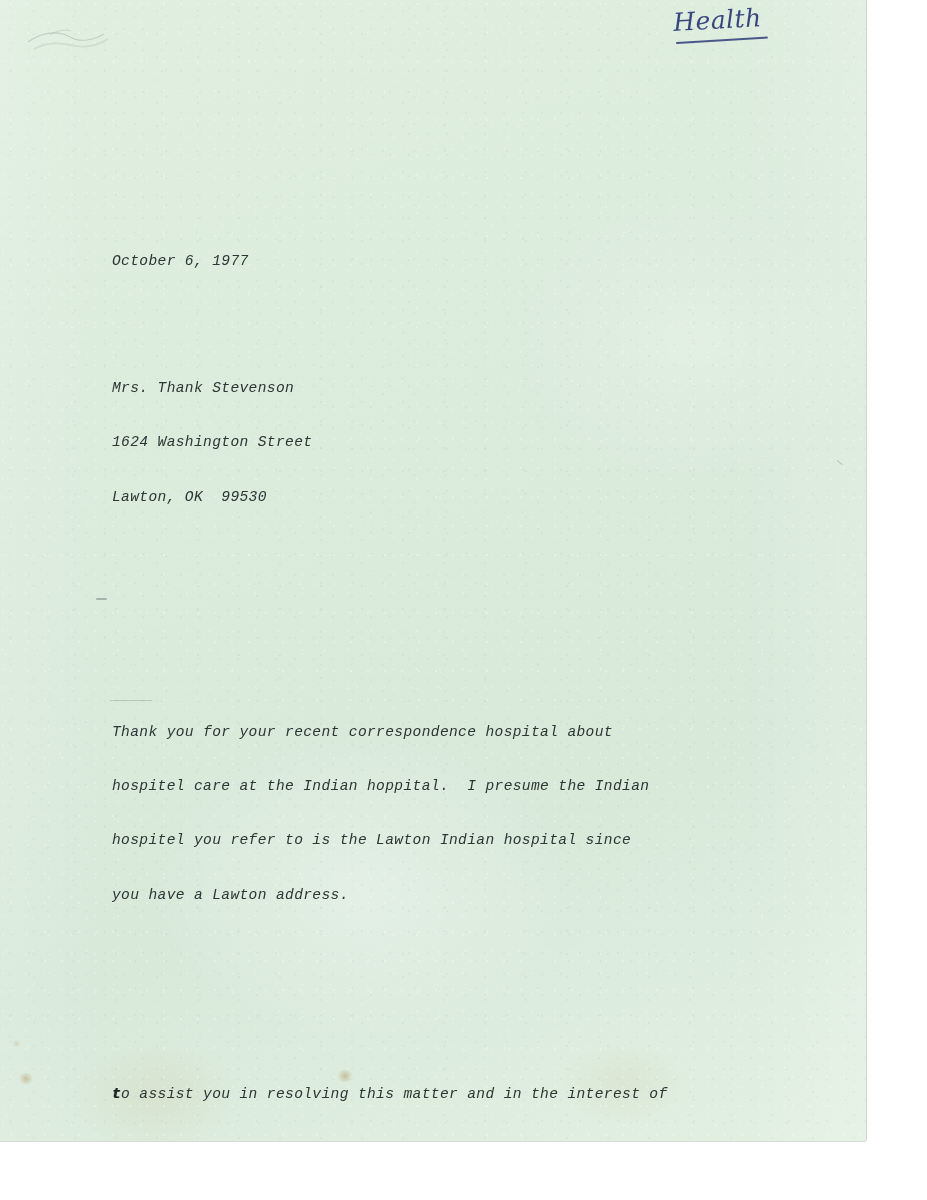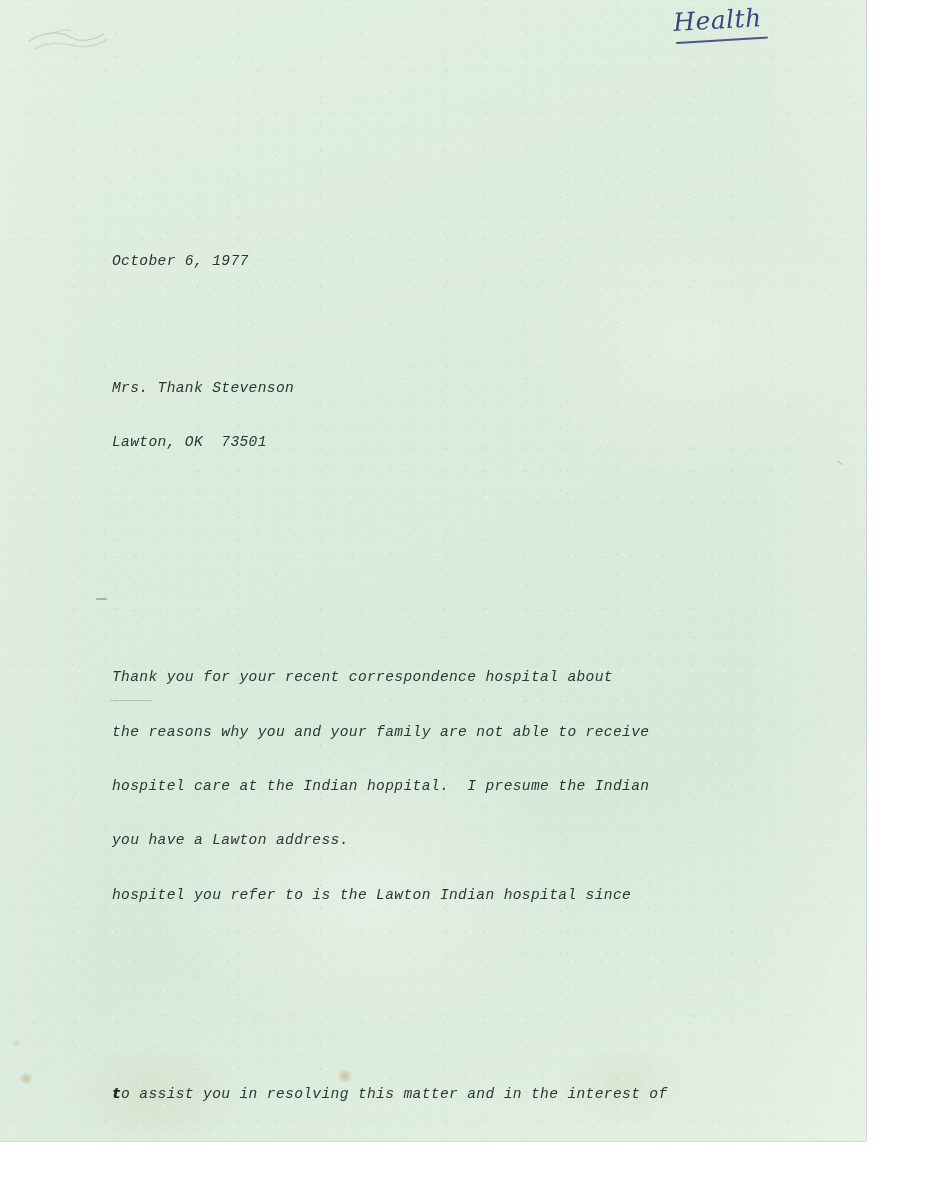--- a/index.html
+++ b/index.html
@@ -165,31 +165,31 @@
     <span class="hw-text">Health</span>
     <div class="hw-underline"></div>
   </div>
 
   <div id="letter-body">
 
     <div class="tw-line">October 6, 1977</div>
     <div class="tw-gap"></div>
 
     <div class="tw-line">Mrs. Thank Stevenson</div>
-    <div class="tw-line">Lawton, OK  73501</div>
+    <div class="tw-line">1624 Washington Street</div>
+    <div class="tw-line">Lawton, OK  99530</div>
     <div class="tw-gap"></div>
 
     <div class="tw-gap"></div>
 
     <div class="tw-block">
       <div class="tw-line">Thank you for your recent correspondence hospital about</div>
-      <div class="tw-line">the reasons why you and your family are not able to receive</div>
       <div class="tw-line">hospitel care at the Indian hoppital.  I presume the Indian</div>
+      <div class="tw-line">hospitel you refer to is the Lawton Indian hospital since</div>
       <div class="tw-line">you have a Lawton address.</div>
-      <div class="tw-line">hospitel you refer to is the Lawton Indian hospital since</div>
     </div>
     <div class="tw-gap"></div>
 
     <div class="tw-block">
       <div class="tw-line"><span class="strike-heavy">t</span><span>o assist you in resolving this matter and in the interest of</span></div>
       
       
       
       
     </div>

